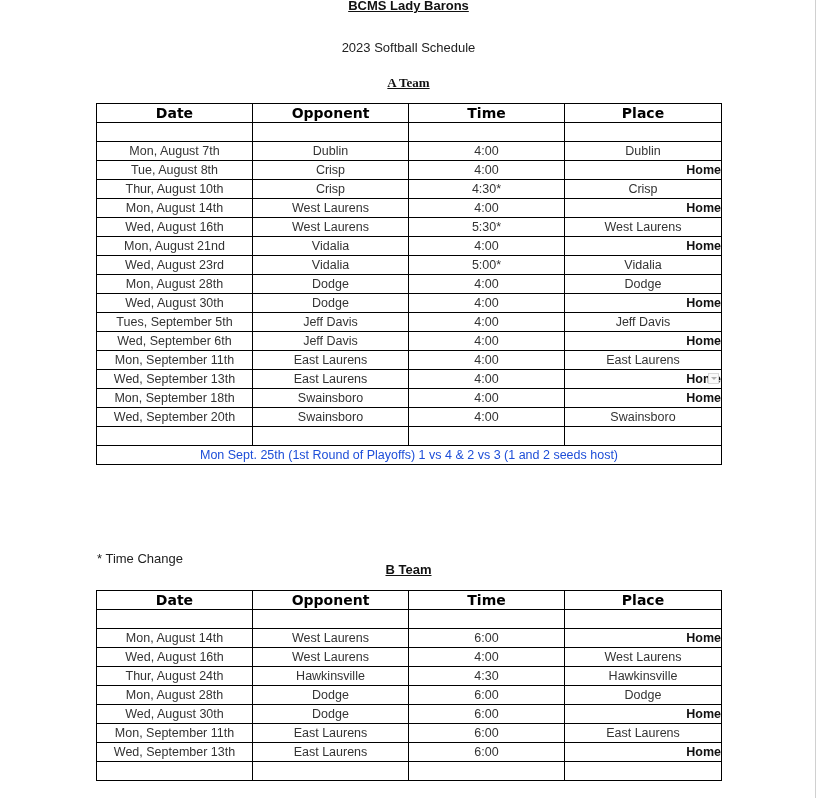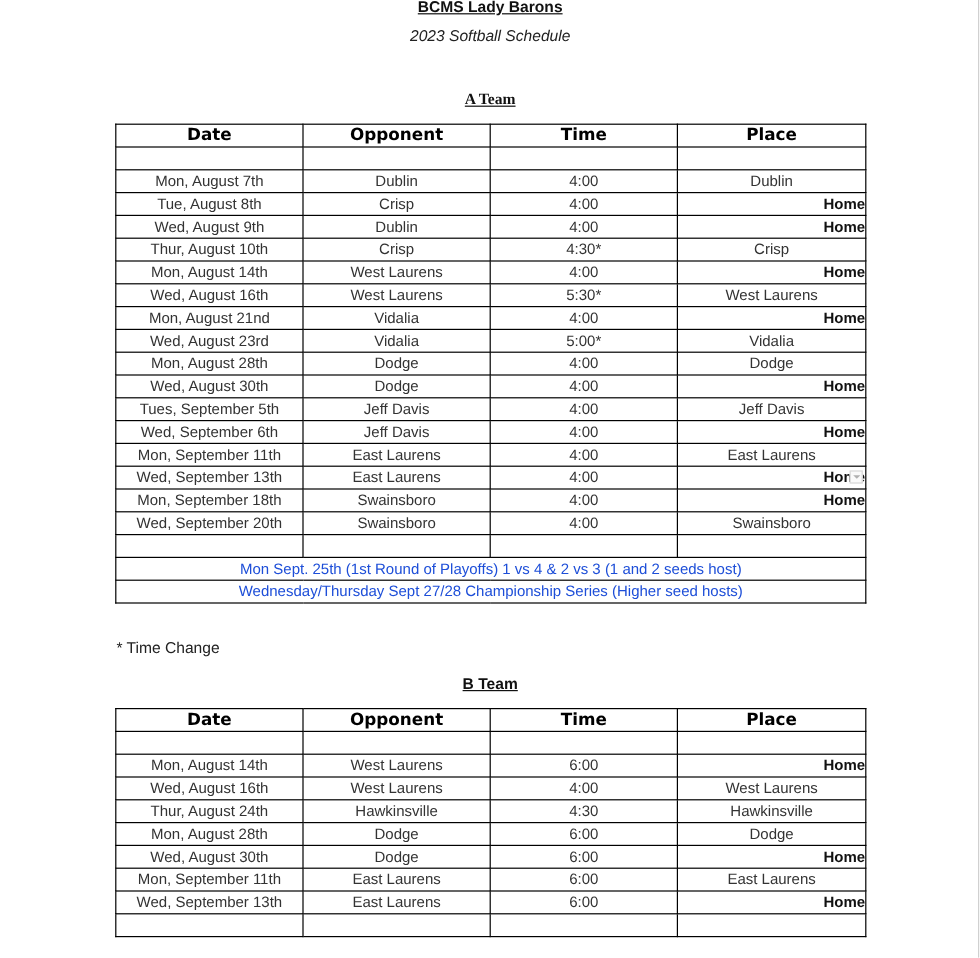--- a/index.html
+++ b/index.html
@@ -88,32 +88,32 @@
     position: absolute;
     left: 2px;
     top: 3px;
     border-left: 3px solid transparent;
     border-right: 3px solid transparent;
     border-top: 3px solid #b0b0b0;
   }
   .note {
     position: absolute;
     left: 97px;
-    top: 532px;
+    top: 551px;
     font-size: 13px;
     color: #222;
   }
 </style>
 </head>
 <body>
 
 <div class="right-edge"></div>
 
 <div class="title bold-u" style="top:-2px;">BCMS Lady Barons</div>
-<div class="title" style="top:22px;font-style:italic;">2023 Softball Schedule</div>
+<div class="title" style="top:40px;">2023 Softball Schedule</div>
 <div class="title bold-u" style="top:75px;font-family:Liberation Serif, serif;">A Team</div>
 
 <table class="sched" style="top:103px;">
   <colgroup>
       <col class="c1">
       <col class="c2">
       <col class="c3">
       <col class="c4">
     </colgroup>
   <thead>
@@ -138,26 +138,20 @@
         <td>4:00</td>
         <td>Dublin</td>
       </tr>
       <tr>
         <td>Tue, August 8th</td>
         <td>Crisp</td>
         <td>4:00</td>
         <td class="home">Home</td>
       </tr>
       <tr>
-        <td>Wed, August 9th</td>
-        <td>Dublin</td>
-        <td>4:00</td>
-        <td class="home">Home</td>
-      </tr>
-      <tr>
         <td>Thur, August 10th</td>
         <td>Crisp</td>
         <td>4:30*</td>
         <td>Crisp</td>
       </tr>
       <tr>
         <td>Mon, August 14th</td>
         <td>West Laurens</td>
         <td>4:00</td>
         <td class="home">Home</td>
@@ -231,23 +225,20 @@
     </tbody>
   <tbody>
     <tr>
       <td></td>
         <td></td>
         <td></td>
         <td></td>
     </tr>
     <tr>
       <td colspan="4" class="span">Mon Sept. 25th (1st Round of Playoffs) 1 vs 4 &amp; 2 vs 3 (1 and 2 seeds host)</td>
-    </tr>
-    <tr>
-      <td colspan="4" class="span">Wednesday/Thursday Sept 27/28 Championship Series (Higher seed hosts)</td>
     </tr>
   </tbody>
 </table>
 
 <div class="note">* Time Change</div>
 
 <div class="title bold-u" style="top:562px;">B Team</div>
 
 <table class="sched" style="top:590px;">
   <colgroup>

